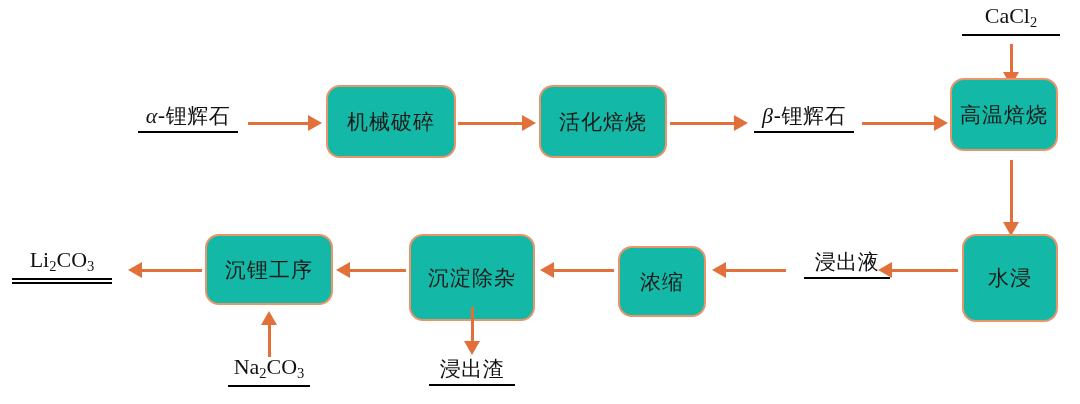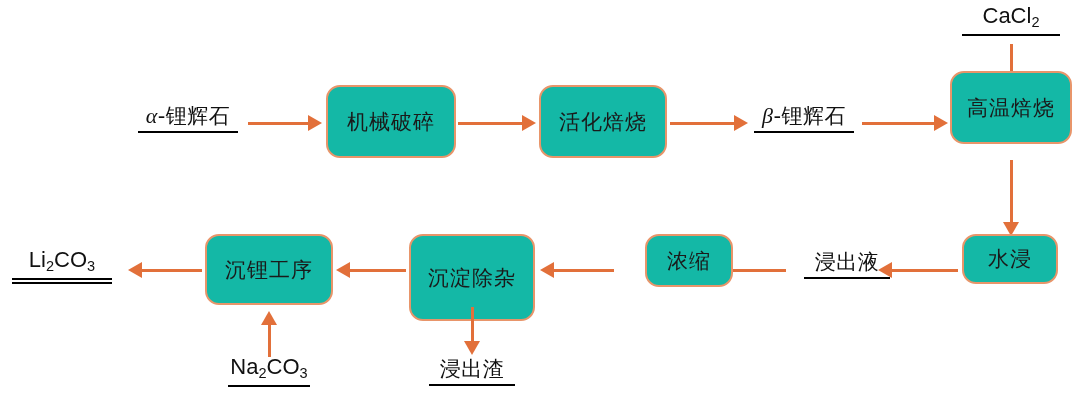--- a/index.html
+++ b/index.html
@@ -43,21 +43,21 @@
     white-space: nowrap;
   }
   .matl .txt {
     font-size: 21px;
     line-height: 1.1;
     padding: 0 4px 3px 4px;
     letter-spacing: 0.5px;
     font-family: "DejaVu Sans", "Liberation Sans", sans-serif;
   }
   .matl.chem .txt {
-    font-family: Liberation Sans, sans-serif;
+    font-family: Liberation Serif, serif;
     font-size: 22px;
     letter-spacing: 0;
   }
   .matl .rule {
     height: 2px;
     background: #000000;
     width: 100%;
   }
   .matl .rule2 {
     height: 2px;
@@ -152,45 +152,45 @@
   <div class="matl chem" style="left:962px; top:4px; width:98px;">
     <div class="txt"><span>CaCl</span><sub>2</sub></div>
     <div class="rule"></div>
   </div>
 
   <div class="arrow" style="left:1001px; top:44px; width:20px; height:42px;">
     <div class="shaft v-shaft" style="top:0; height:30px;"></div>
     <div class="head head-down"></div>
   </div>
 
-  <div class="node" style="left:950px; top:71px; width:122px; height:73px;">高温焙烧</div>
+  <div class="node" style="left:950px; top:78px; width:108px; height:73px;">高温焙烧</div>
 
   <div class="arrow" style="left:1001px; top:160px; width:20px; height:76px;">
     <div class="shaft v-shaft" style="top:0; height:62px;"></div>
     <div class="head head-down"></div>
   </div>
 
-  <div class="node" style="left:962px; top:234px; width:96px; height:50px;">水浸</div>
+  <div class="node" style="left:962px; top:234px; width:96px; height:88px;">水浸</div>
 
   <div class="arrow" style="left:878px; top:260px; width:80px; height:20px;">
     <div class="shaft h-shaft" style="right:0; width:68px;"></div>
     <div class="head head-left"></div>
   </div>
 
   <div class="matl" style="left:804px; top:251px; width:86px;">
     <div class="txt">浸出液</div>
     <div class="rule"></div>
   </div>
 
   <div class="arrow" style="left:712px; top:260px; width:74px; height:20px;">
     <div class="shaft h-shaft" style="right:0; width:62px;"></div>
     <div class="head head-left"></div>
   </div>
 
-  <div class="node" style="left:618px; top:234px; width:88px; height:53px;margin-left:27px;">浓缩</div>
+  <div class="node" style="left:618px; top:246px; width:88px; height:71px;">浓缩</div>
 
   <div class="arrow" style="left:540px; top:260px; width:74px; height:20px;">
     <div class="shaft h-shaft" style="right:0; width:62px;"></div>
     <div class="head head-left"></div>
   </div>
 
   <div class="node" style="left:409px; top:234px; width:126px; height:87px;">沉淀除杂</div>
 
   <div class="arrow" style="left:462px; top:307px; width:20px; height:48px;">
     <div class="shaft v-shaft" style="top:0; height:36px;"></div>

